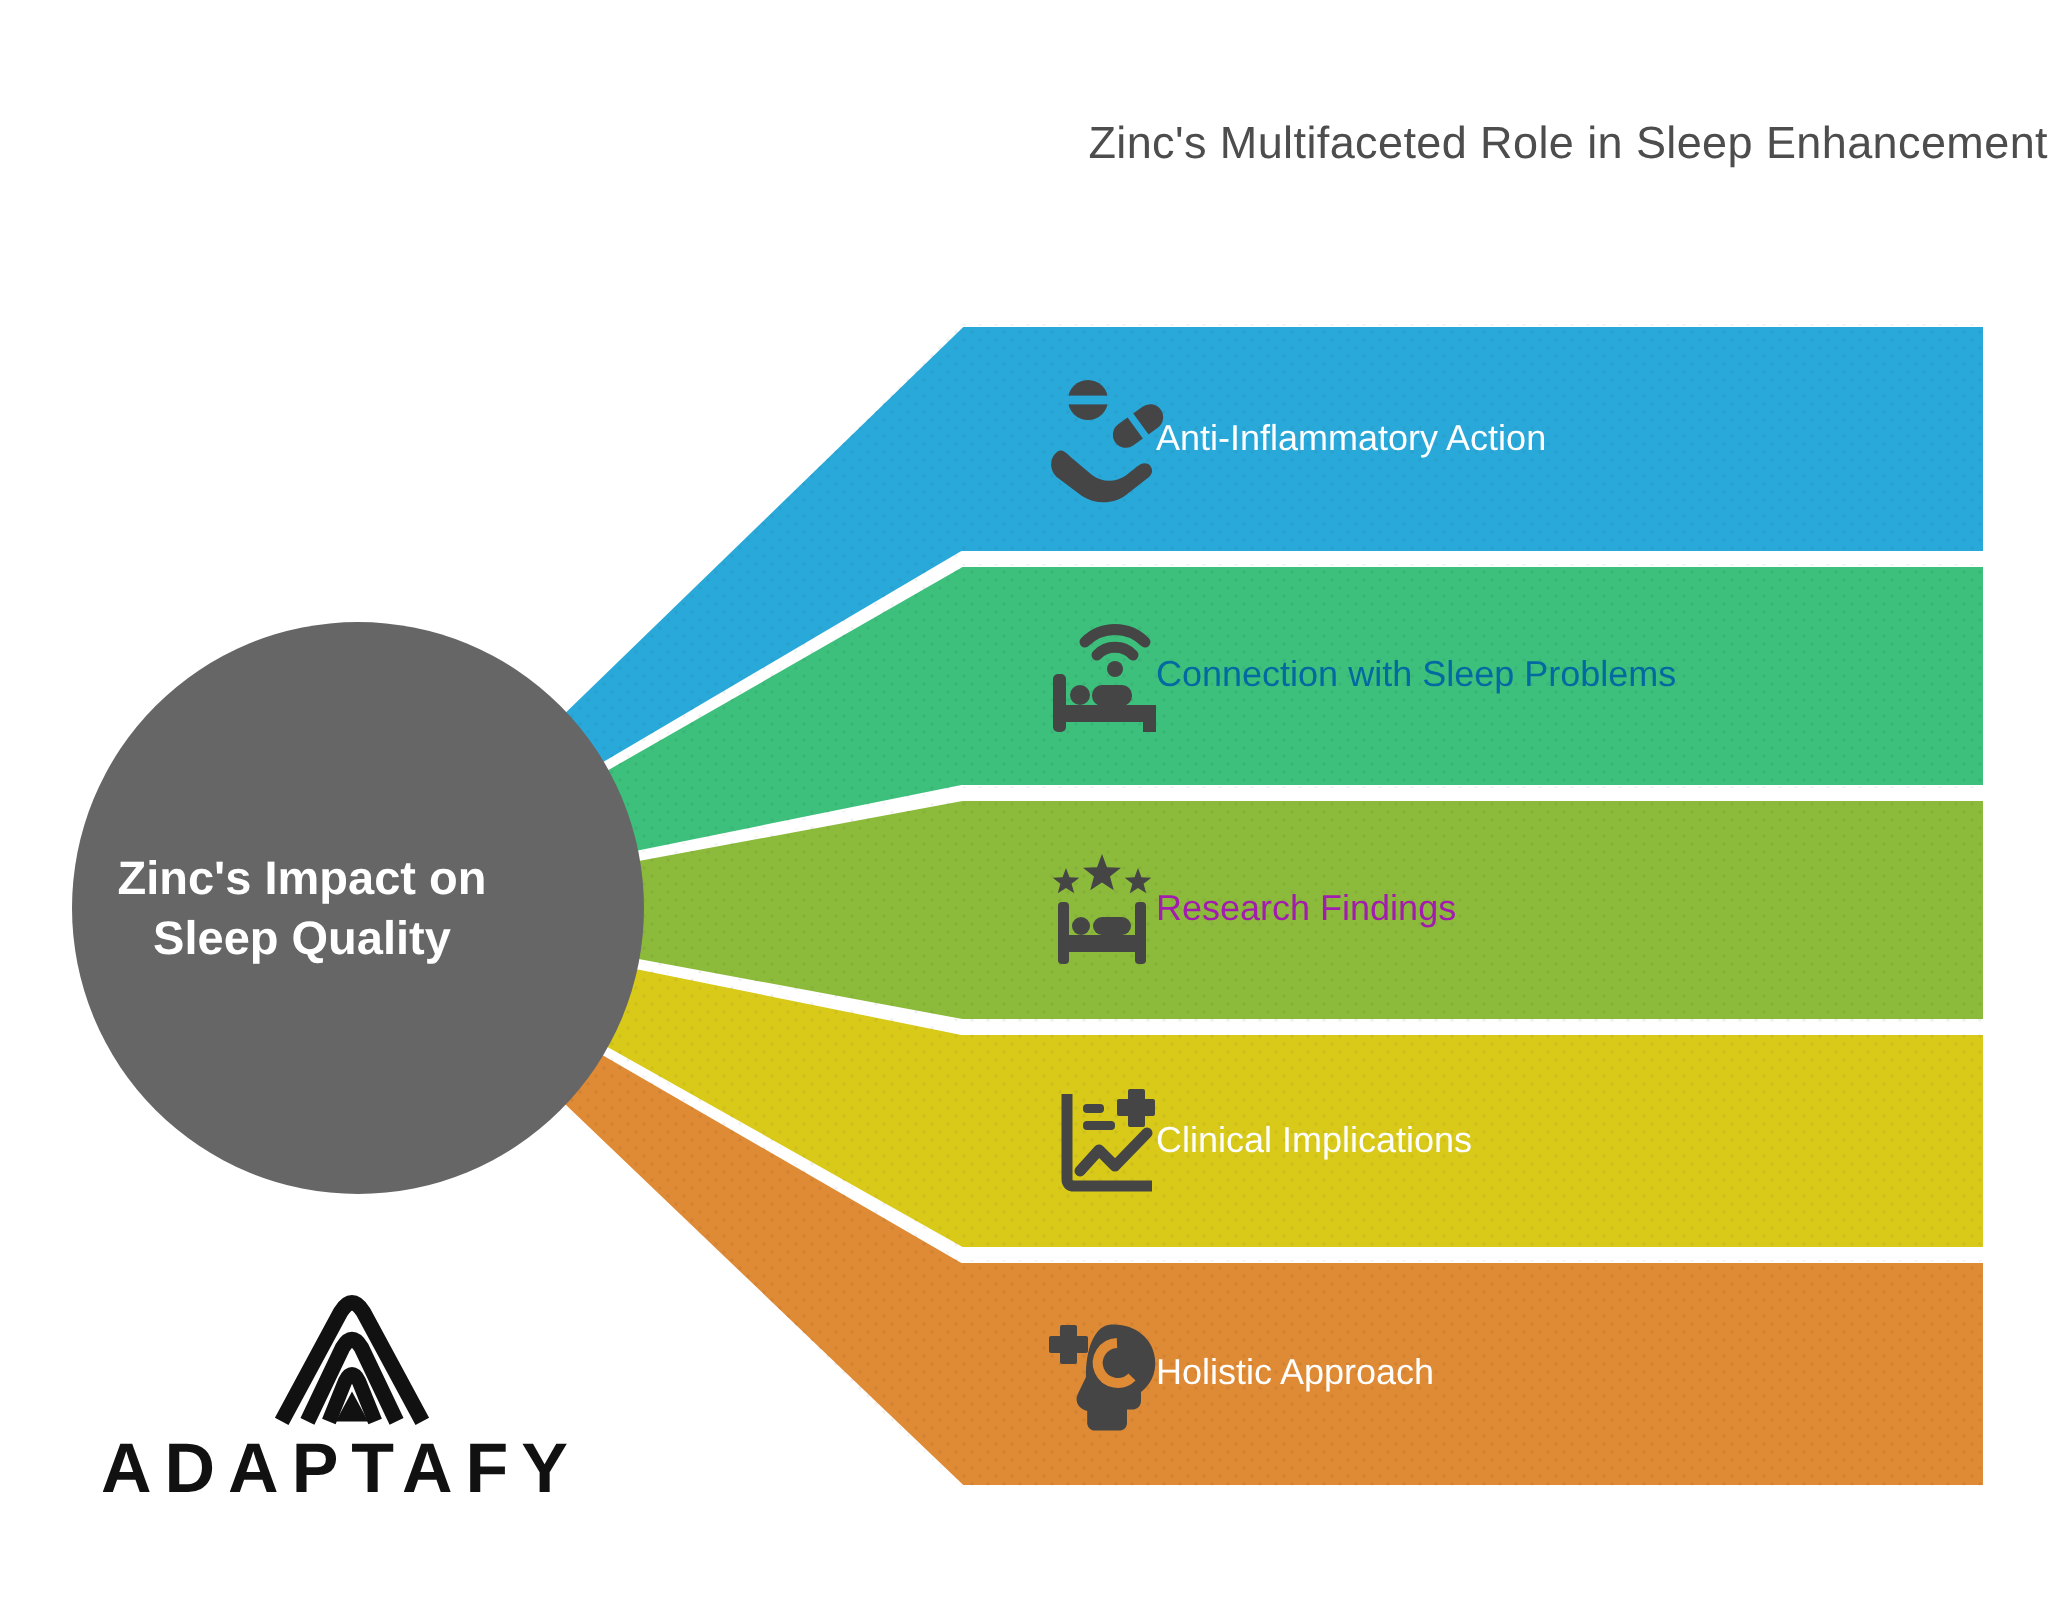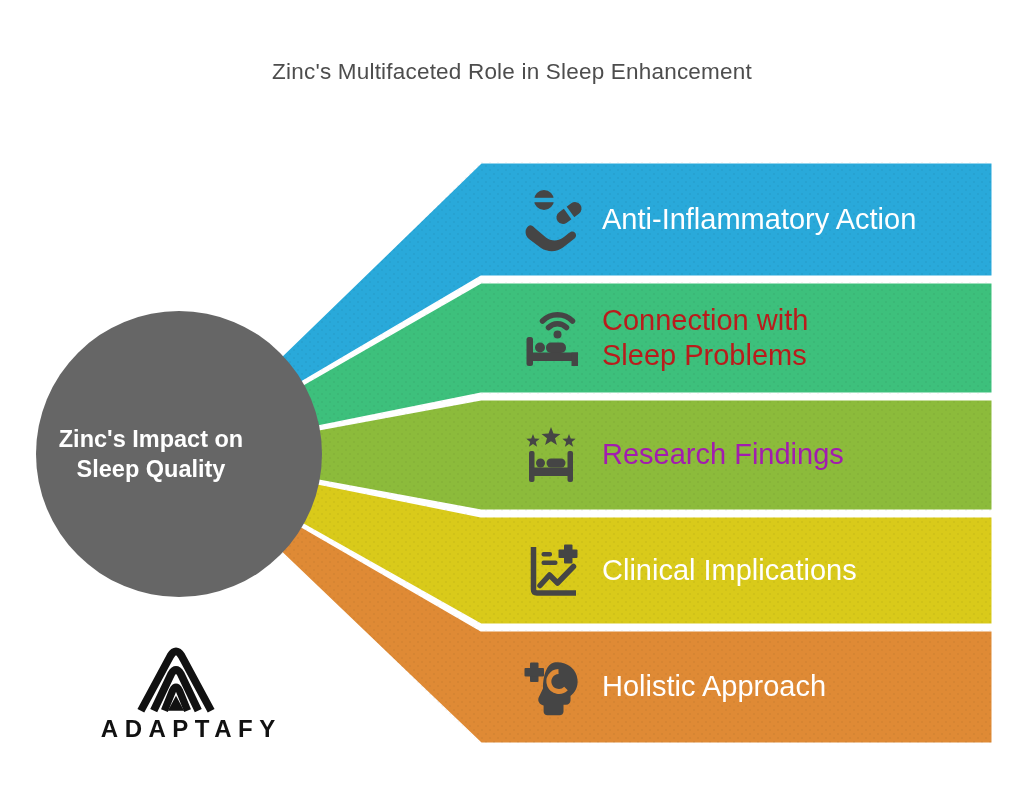--- a/index.html
+++ b/index.html
@@ -1,30 +1,30 @@
 <!DOCTYPE html>
 <html><head>
 <meta charset="utf-8">
 <style>
   html,body{margin:0;padding:0;background:#fff;}
   .stage{position:relative;width:1024px;height:805px;background:#fff;overflow:hidden;
          font-family:"Liberation Sans", sans-serif;}
-  .title{position:absolute;left:0;top:59px;width:1024px;text-align:center;
+  .title{position:absolute;left:0;top:59px;width:1024px;text-align:right;
          font-size:22.5px;letter-spacing:.2px;}
   .fan{position:absolute;left:0;top:0;}
   .band-shape{stroke:#ffffff;stroke-width:3;stroke-linejoin:round;}
   .center-circle{position:absolute;left:36px;top:311px;width:286px;height:286px;border-radius:50%;
                  display:flex;align-items:center;}
   .center-label{width:230px;text-align:center;font-size:23.5px;font-weight:bold;line-height:1.28;}
-  .band-label{position:absolute;left:602px;display:flex;align-items:center;
-              font-size:29px;line-height:1.22;}
+  .band-label{position:absolute;left:578px;display:flex;align-items:center;
+              font-size:18px;line-height:1.22;}
   .icon{position:absolute;width:64px;height:64px;}
   .logo-mark{position:absolute;left:132px;top:643px;}
-  .logo-word{position:absolute;left:68px;top:715px;width:240px;text-align:center;
-             font-size:24px;font-weight:bold;letter-spacing:6.5px;text-indent:6.5px;}
+  .logo-word{position:absolute;left:44px;top:715px;width:240px;text-align:center;
+             font-size:35px;font-weight:bold;letter-spacing:6.5px;text-indent:6.5px;}
 </style>
 </head>
 <body>
 
 <div class="stage">
 
   <div class="title" style="color: rgb(77, 77, 77);">Zinc's Multifaceted Role in Sleep Enhancement</div>
 
   <svg class="fan" width="1024" height="805" viewBox="0 0 1024 805">
     <defs>
@@ -95,21 +95,21 @@
   </svg>
 
   <svg class="icon" style="left: 520px; top: 655px; color: rgb(69, 69, 69);" viewBox="0 0 64 64">
     <path fill="currentColor" d="M34 7.5 C46 6 56.5 13.5 57.5 24.5 C58.3 32 55 37.5 50.5 41 L50.5 45.5 C50.5 48 48.5 49.8 46 49.8 L43.5 49.8 L43.5 56.5 C43.5 58.7 41.8 60.3 39.6 60.3 L27.5 60.3 C25.3 60.3 23.6 58.6 23.6 56.4 L23.6 50.5 C19.4 49.6 17.2 45.8 18.8 42.3 L23 33.5 C22.8 20 27 9 34 7.5 Z"></path>
     <path d="M38.5 16.5 A10 10 0 1 0 46 33.5" fill="none" stroke-width="5" stroke="#DF8A35"></path>
     <rect x="10" y="7.5" width="8.5" height="19.5" rx="1" fill="currentColor"></rect>
     <rect x="4.5" y="13" width="19.5" height="8.5" rx="1" fill="currentColor"></rect>
   </svg>
 
   <div class="band-label" style="top: 162px; height: 115px; width: 390px; color: rgb(255, 255, 255);">Anti-Inflammatory Action</div>
-  <div class="band-label" style="top: 282px; height: 112px; width: 275px; color: #b91c1c;">Connection with Sleep Problems</div>
+  <div class="band-label" style="top: 282px; height: 112px; width: 275px; color: #0369a1;">Connection with Sleep Problems</div>
   <div class="band-label" style="top: 399px; height: 112px; width: 390px; color: #a21caf;">Research Findings</div>
   <div class="band-label" style="top: 516px; height: 109px; width: 390px; color: rgb(255, 255, 255);">Clinical Implications</div>
   <div class="band-label" style="top: 630px; height: 114px; width: 390px; color: rgb(255, 255, 255);">Holistic Approach</div>
 
   <svg class="logo-mark" width="88" height="72" viewBox="0 0 100 84" style="color: rgb(17, 17, 17);">
     <path d="M9 79 L43.5 15 Q50 4.5 56.5 15 L91 79" fill="none" stroke="currentColor" stroke-width="9"></path>
     <path d="M24 79 L44.5 36 Q50 26.5 55.5 36 L76 79" fill="none" stroke="currentColor" stroke-width="9"></path>
     <path d="M36.5 79 L46 55.5 Q50 47.5 54 55.5 L63.5 79" fill="none" stroke="currentColor" stroke-width="8.5"></path>
     <path d="M50 61.5 L59.5 79 L40.5 79 Z" fill="currentColor"></path>
   </svg>

